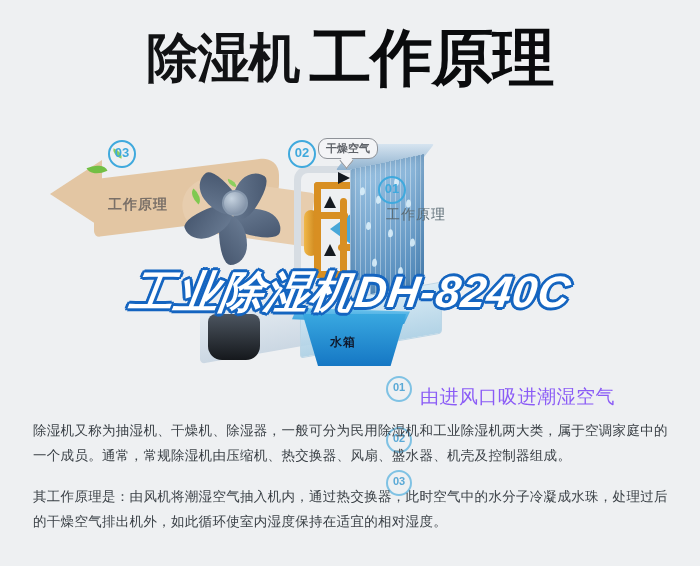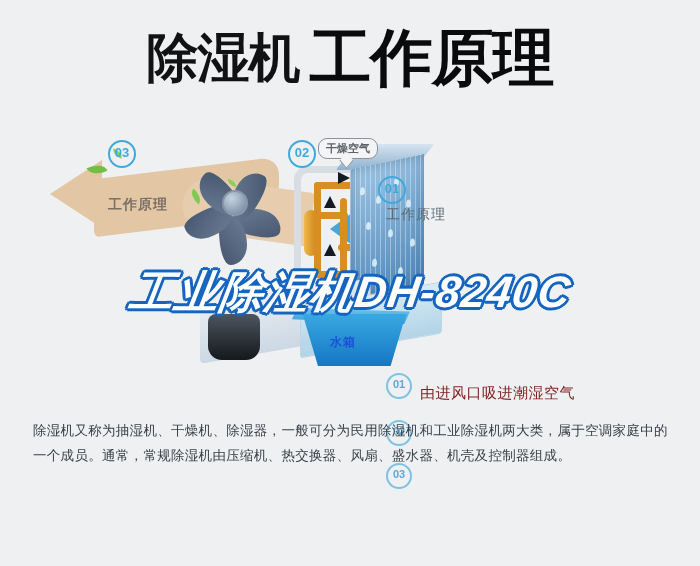--- a/index.html
+++ b/index.html
@@ -191,31 +191,31 @@
     position:absolute;left:296px;top:196px;width:110px;height:52px;
     background:linear-gradient(180deg,#39a8e0,#1577c4);
     clip-path:polygon(6% 0,100% 0,86% 100%,20% 100%);
   }
   .tank-lip{
     position:absolute;left:292px;top:190px;width:118px;height:16px;
     background:linear-gradient(180deg,#6fc6ef,#2f9ad8);
     clip-path:polygon(4% 0,100% 22%,95% 100%,0 70%);
   }
   .tank-lbl{
-    position:absolute;left:330px;top:216px;font-size:12px;color:#1d4ed8;font-weight:bold;letter-spacing:1px;text-align:center;
+    position:absolute;left:330px;top:216px;font-size:12px;color:#0f172a;font-weight:bold;letter-spacing:1px;text-align:center;
   }
 
   
   .steps{position:absolute;left:386px;top:250px;width:300px;}
   .step{display:flex;align-items:center;margin-bottom:17px;}
   .step-num{
     width:22px;height:22px;border-radius:50%;border:2px solid #7fc2e4;color:#5aa9d6;
     font-size:11px;font-weight:bold;line-height:19px;text-align:center;flex:0 0 auto;margin-right:8px;
   }
-  .step-txt{font-size:15px;color:#7f1d1d;white-space:nowrap;letter-spacing:.5px;margin-top:16px;}
+  .step-txt{font-size:19px;color:#8b5cf6;white-space:nowrap;letter-spacing:.5px;margin-top:16px;}
 
   
   .watermark{
     position:absolute;left:0;top:264px;width:700px;height:56px;
     display:flex;align-items:center;justify-content:center;
     pointer-events:none;
   }
   .wm-text{
     font-size:44px;font-weight:bold;font-style:italic;
     color:#ffffff;letter-spacing:1px;line-height:1;
@@ -333,15 +333,16 @@
       </div>
     </div>
   </div>
 
   <div class="watermark">
     <span class="wm-text">工业除湿机DH-8240C</span>
   </div>
 
   <div class="body-text">
     <p class="para p1">除湿机又称为抽湿机、干燥机、除湿器，一般可分为民用除湿机和工业除湿机两大类，属于空调家庭中的一个成员。通常，常规除湿机由压缩机、热交换器、风扇、盛水器、机壳及控制器组成。</p>
+    <p class="para p2">其工作原理是：由风机将潮湿空气抽入机内，通过热交换器，此时空气中的水分子冷凝成水珠，处理过后的干燥空气排出机外，如此循环使室内湿度保持在适宜的相对湿度。</p>
   </div>
 
 </div>
 
 </body></html>

